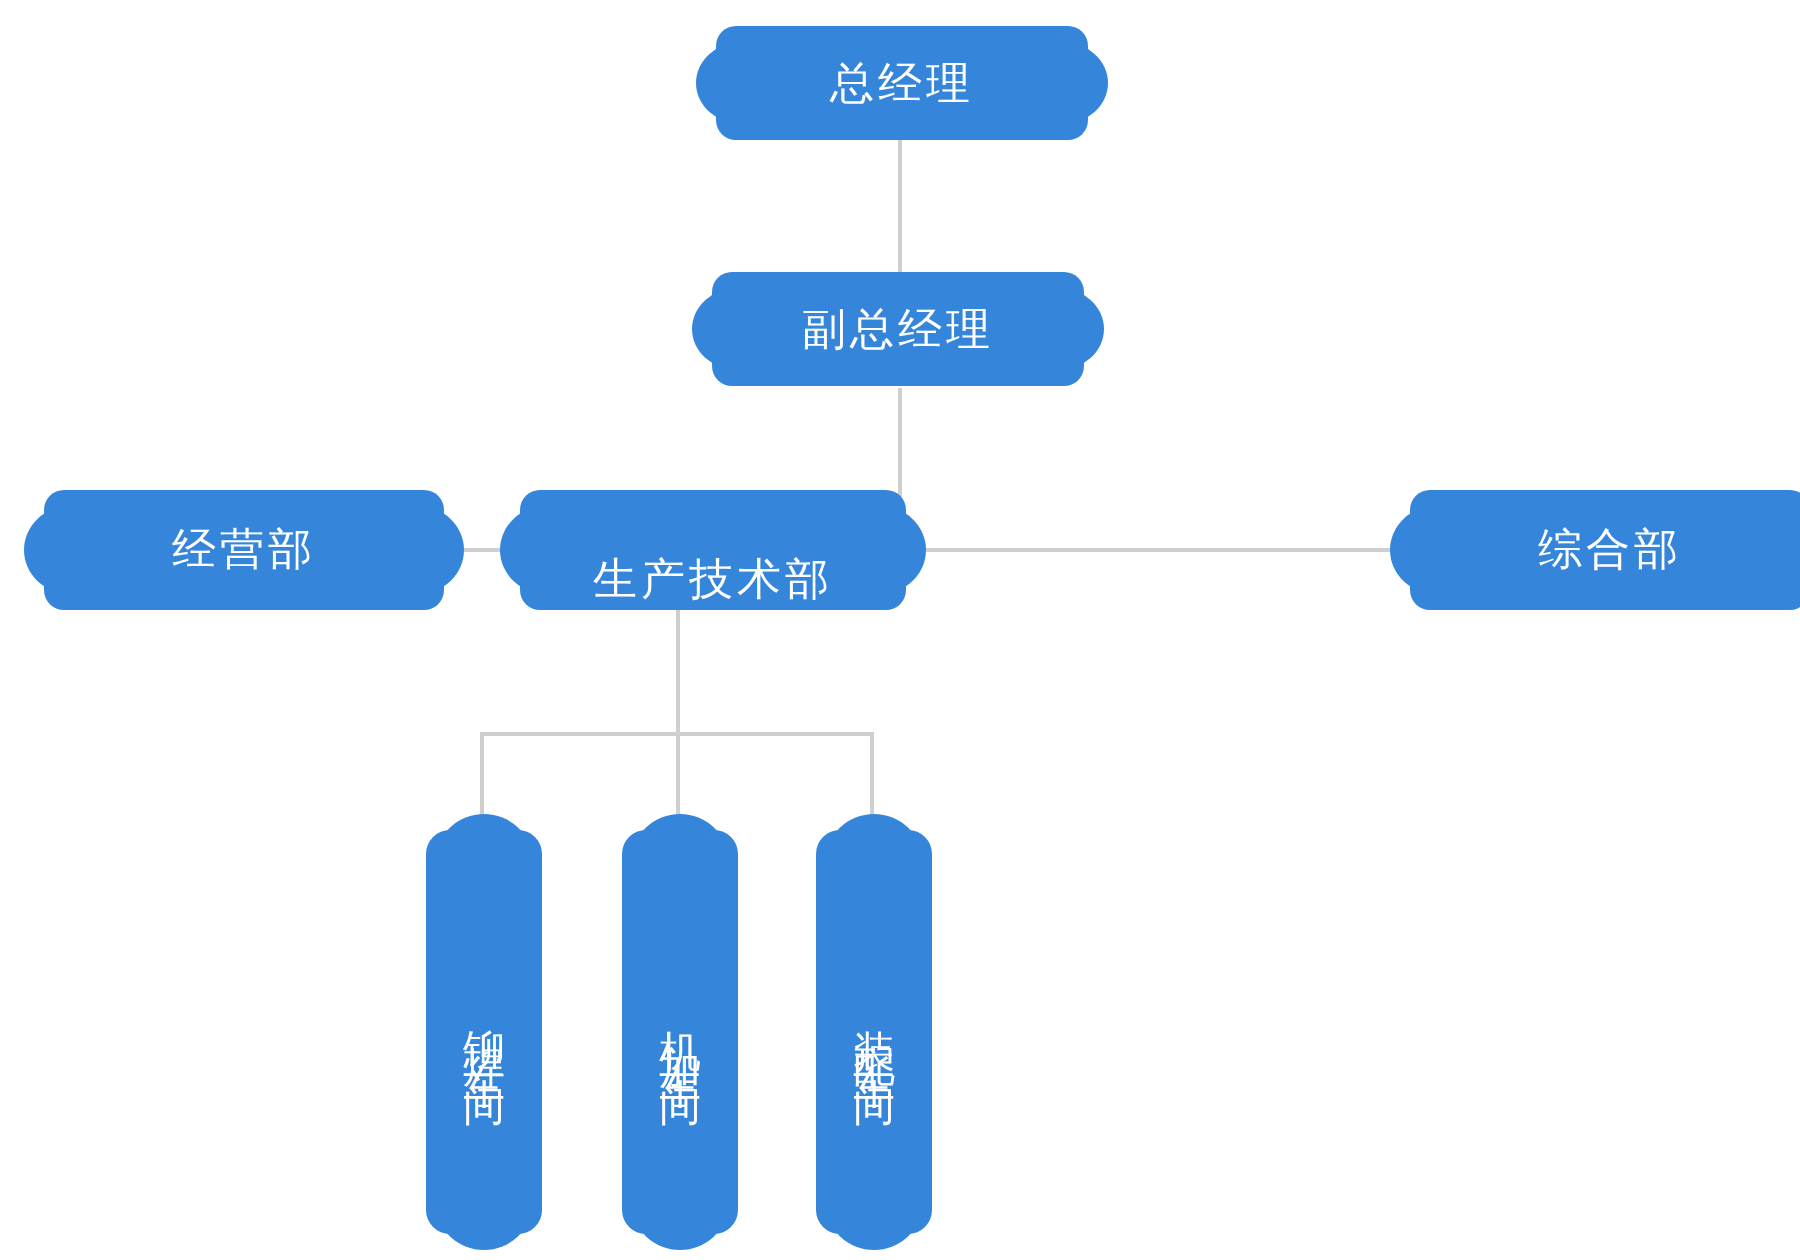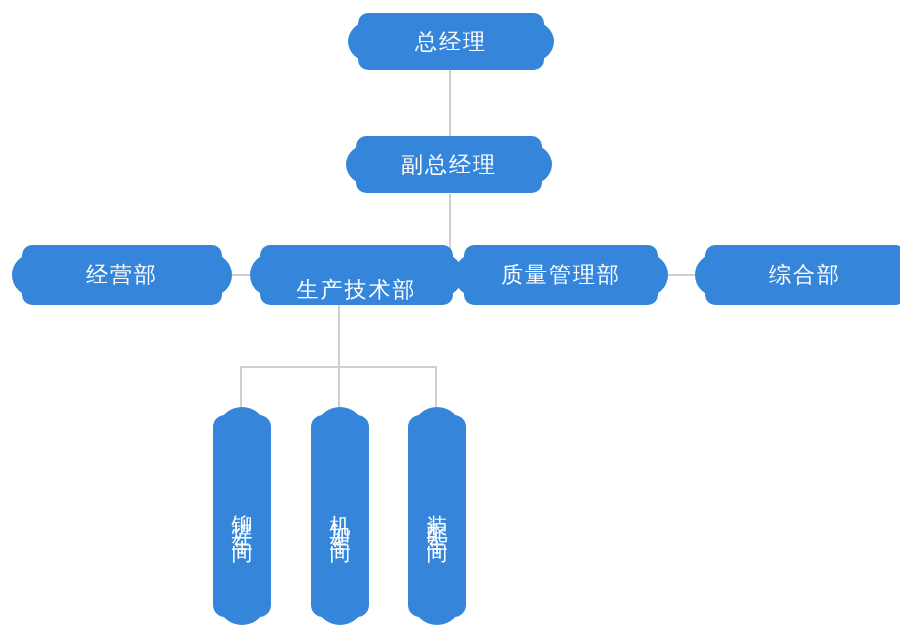--- a/index.html
+++ b/index.html
@@ -80,23 +80,20 @@
   <div class="hnode" style="left:356px;top:136px;width:186px;">
     <span class="lbl">副总经理</span>
   </div>
 
   <div class="hnode row3" style="left:22px;top:245px;width:200px;">
     <span class="lbl">经营部</span>
   </div>
   <div class="hnode row3" style="left:260px;top:245px;width:193px;align-items:flex-end;">
     <span class="lbl">生产技术部</span>
   </div>
-  <div class="hnode row3" style="left:464px;top:245px;width:194px;">
-    <span class="lbl">质量管理部</span>
-  </div>
   <div class="hnode row3" style="left:705px;top:245px;width:200px;">
     <span class="lbl">综合部</span>
   </div>
 
   <div class="vnode" style="left:213px;top:415px;">
     <span class="lbl">铆焊车间</span>
   </div>
   <div class="vnode" style="left:311px;top:415px;">
     <span class="lbl">机加车间</span>
   </div>

